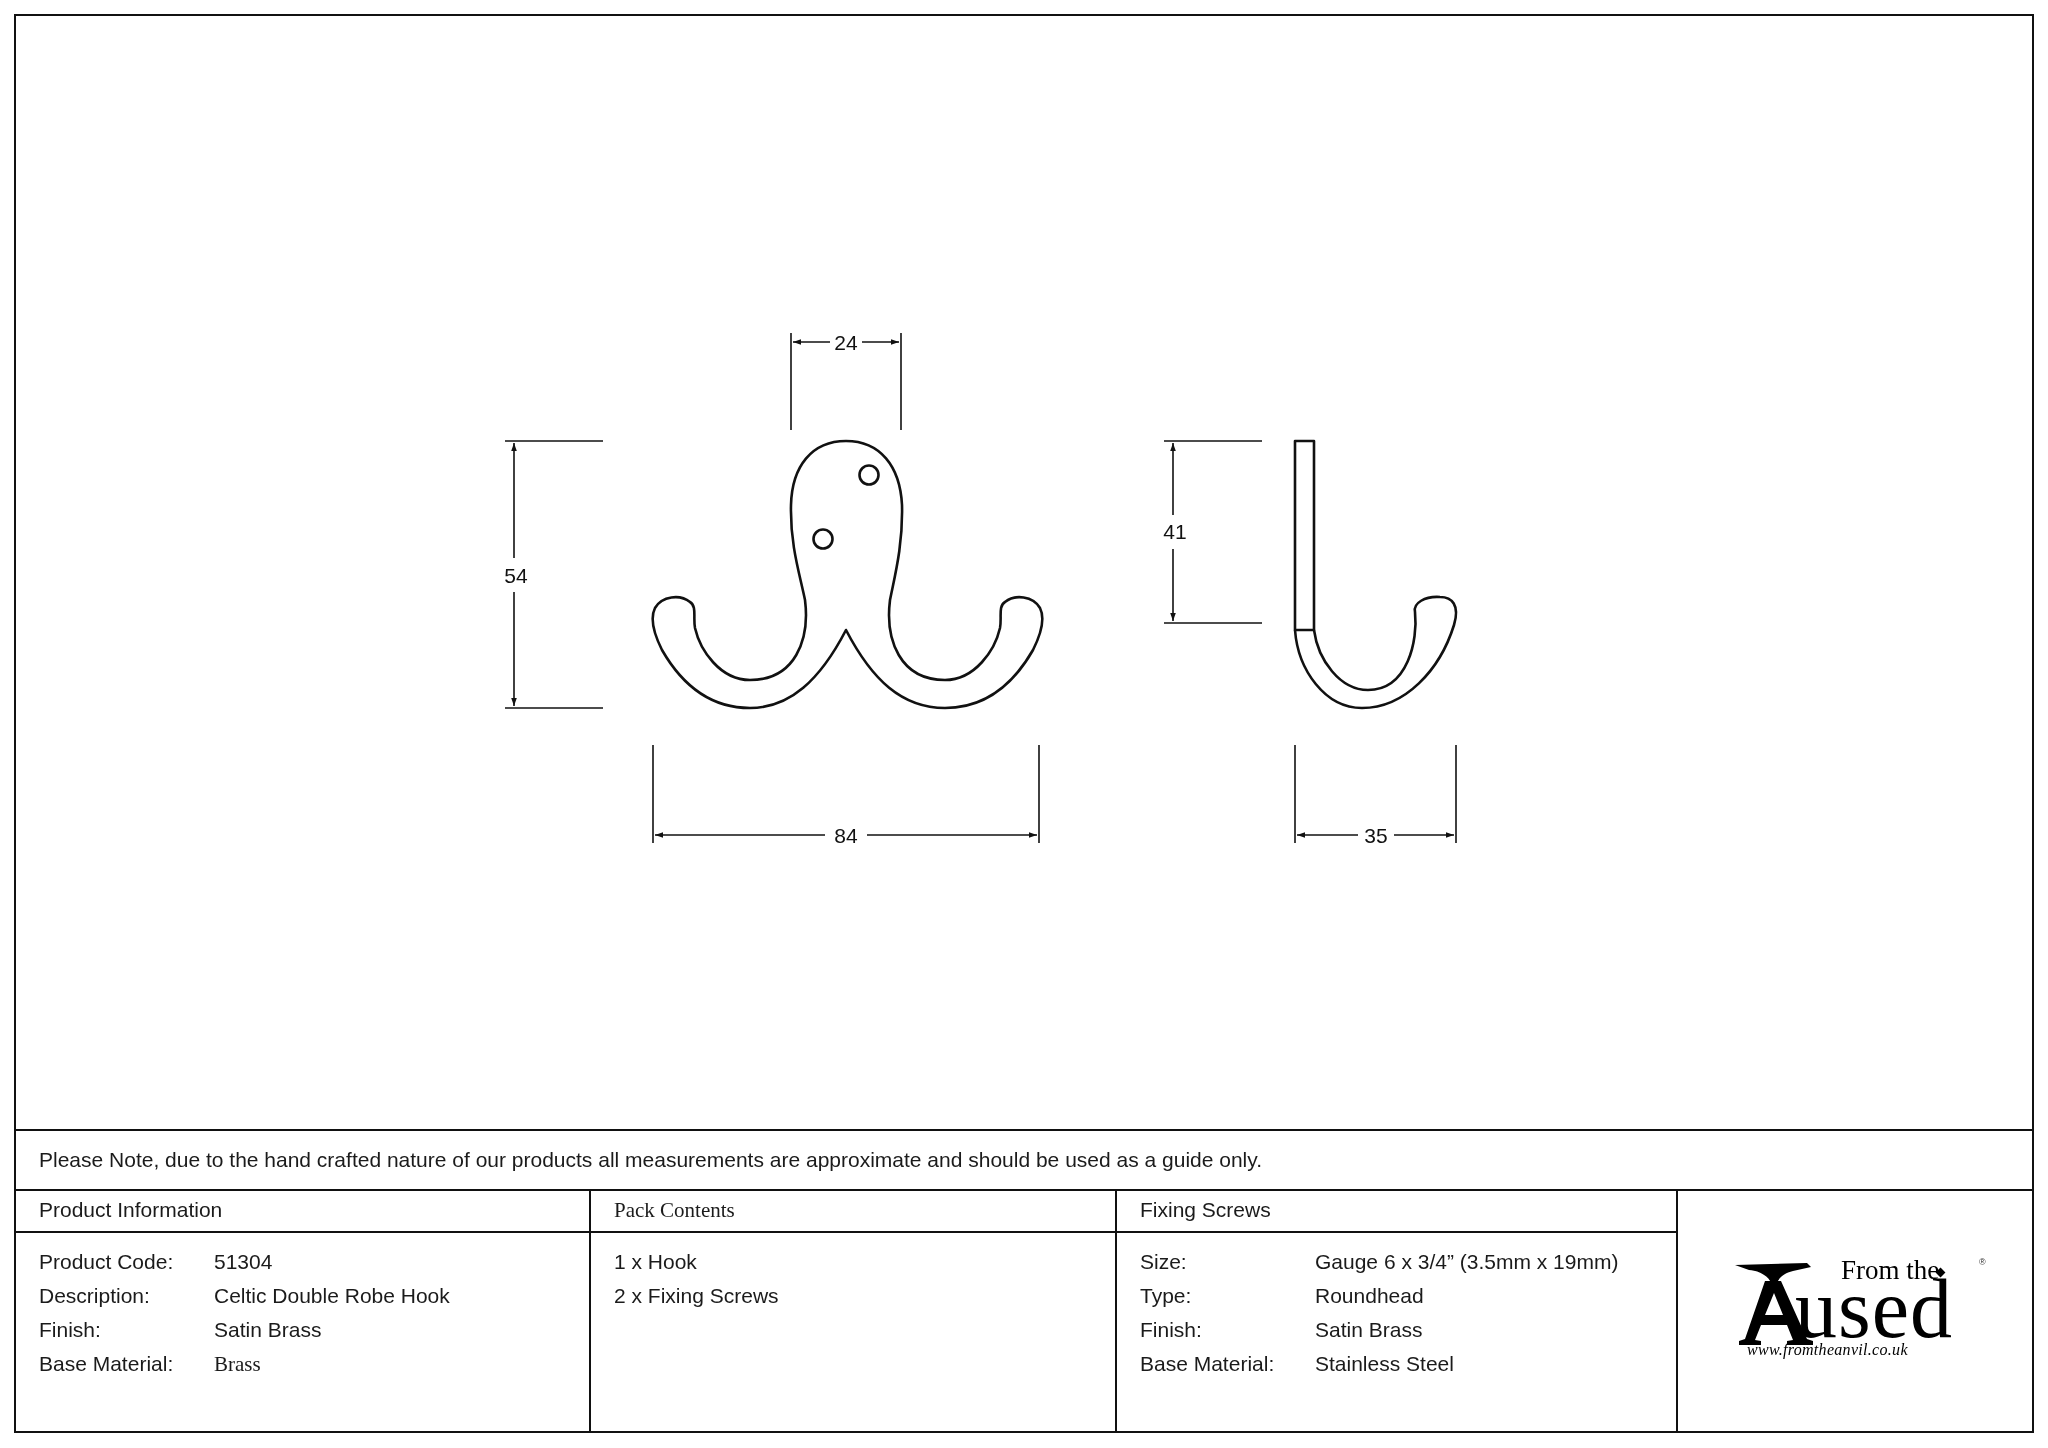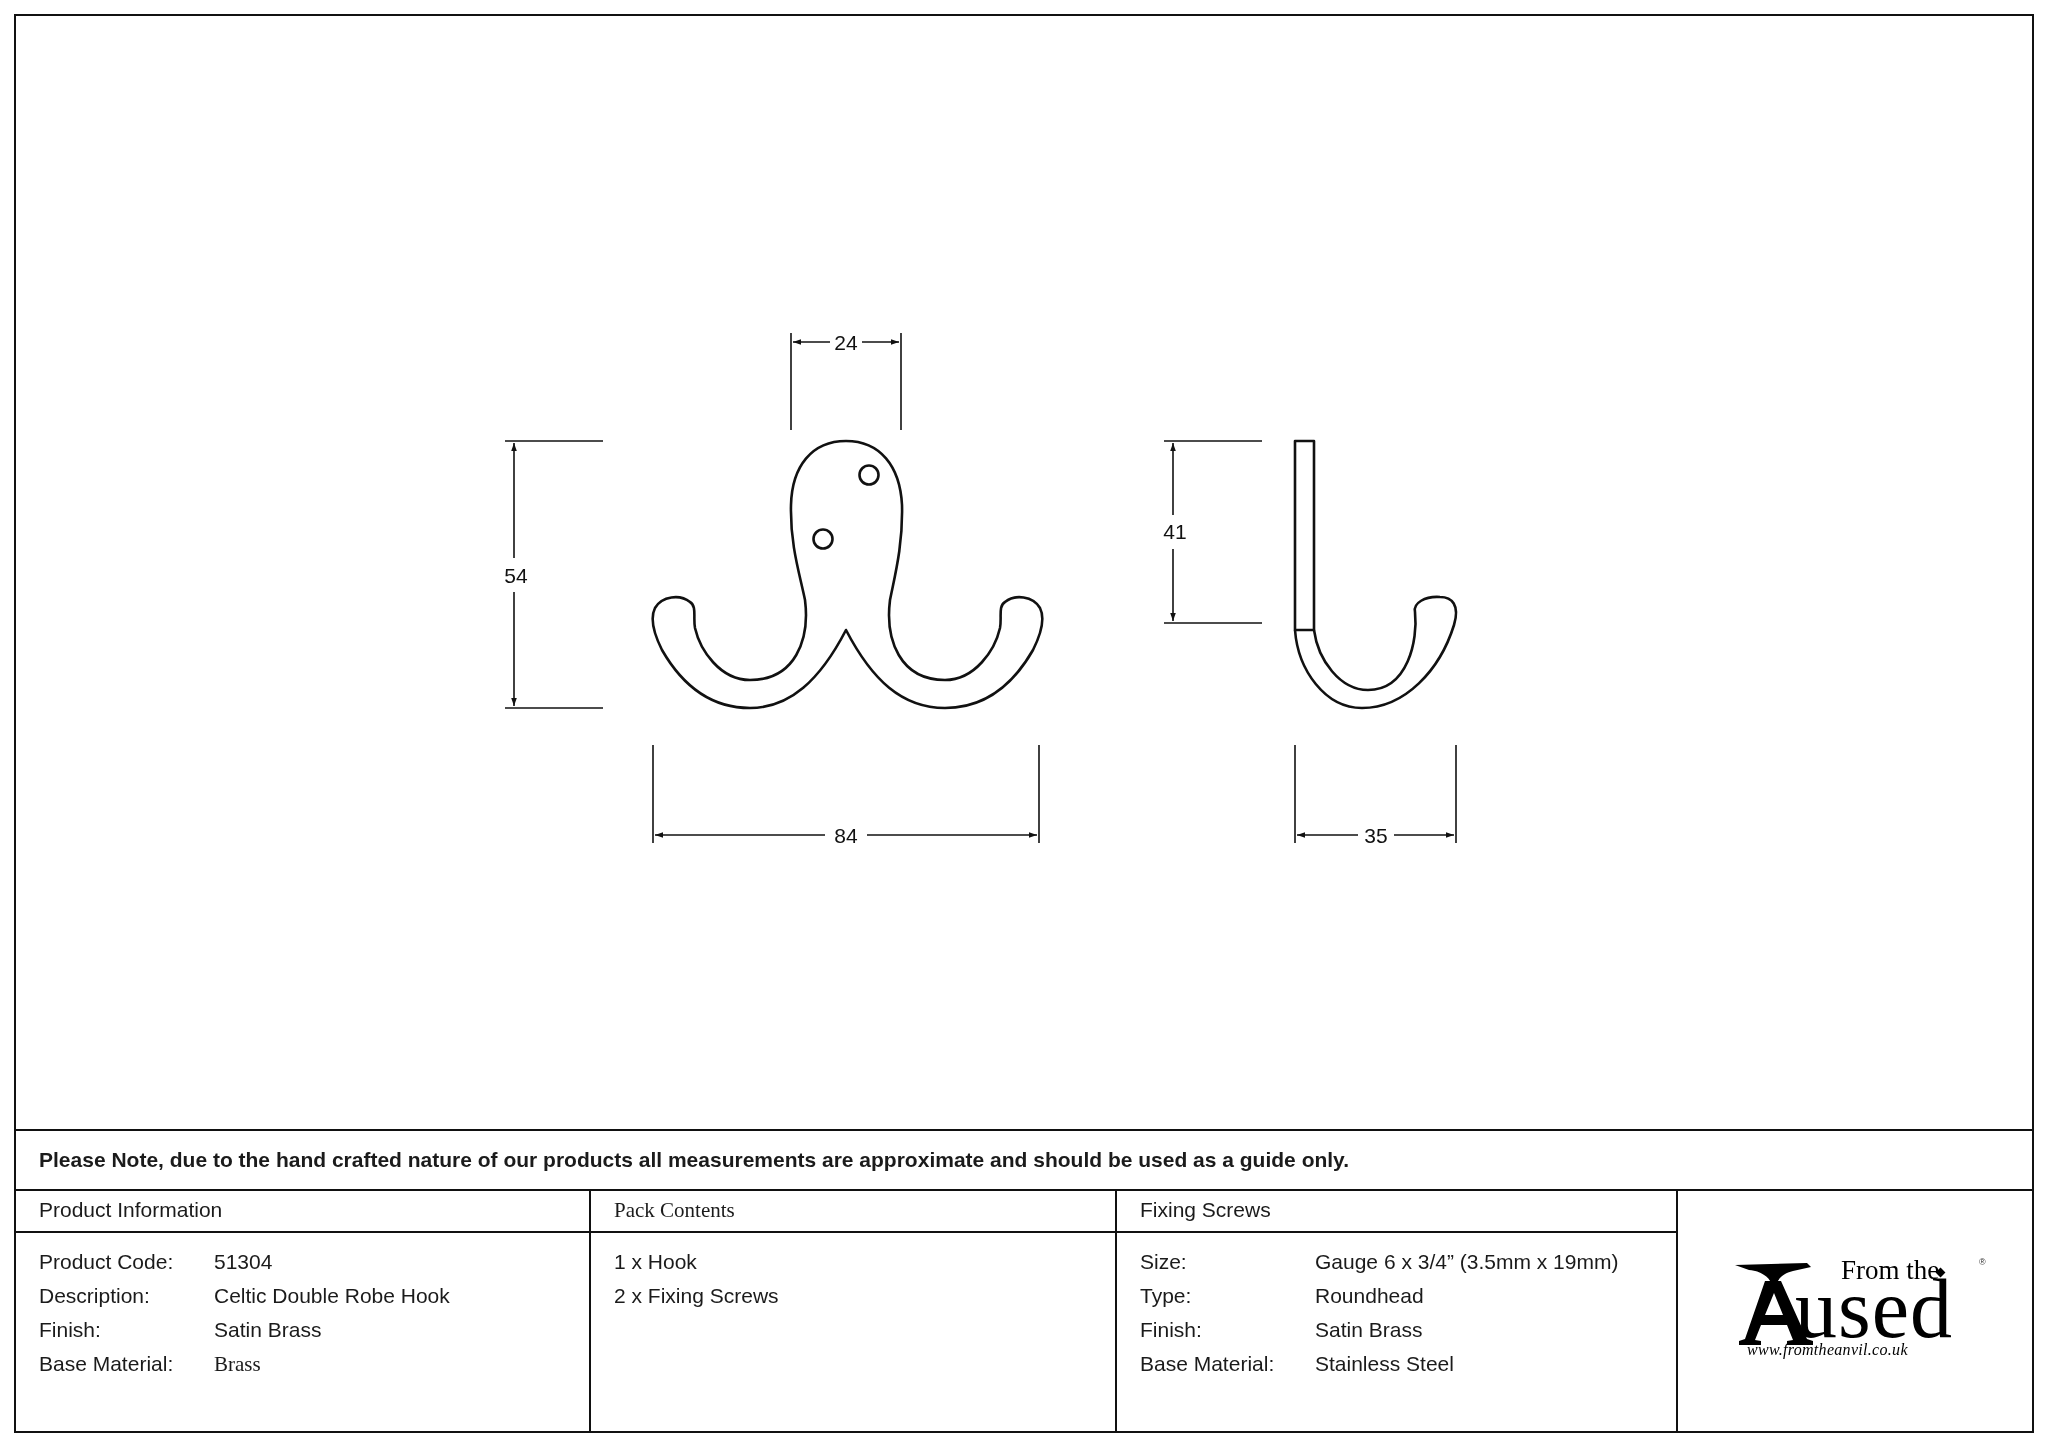--- a/index.html
+++ b/index.html
@@ -112,21 +112,21 @@
   <text class="dimlabel" x="1376" y="843" text-anchor="middle">35</text>
 </svg>
 
 <div class="hline" style="left:14px; top:1129px; width:2019px;"></div>
 <div class="hline" style="left:14px; top:1189px; width:2019px;"></div>
 <div class="hline" style="left:14px; top:1231px; width:1663px;"></div>
 <div class="vline" style="left:589px; top:1189px; height:243px;"></div>
 <div class="vline" style="left:1115px; top:1189px; height:243px;"></div>
 <div class="vline" style="left:1676px; top:1189px; height:243px;"></div>
 
-<div class="txt" style="left:39px; top:1147px;font-weight:bold;">Please Note, due to the hand crafted nature of our products all measurements are approximate and should be used as a guide only.</div>
+<div class="txt" style="left:39px; top:1147px;">Please Note, due to the hand crafted nature of our products all measurements are approximate and should be used as a guide only.</div>
 
 <div class="txt" style="left:39px; top:1197px;">Product Information</div>
 <div class="txt" style="left:39px; top:1249px;">Product Code:</div>
 <div class="txt" style="left:214px; top:1249px;">51304</div>
 <div class="txt" style="left:39px; top:1283px;">Description:</div>
 <div class="txt" style="left:214px; top:1283px;">Celtic Double Robe Hook</div>
 <div class="txt" style="left:39px; top:1317px;">Finish:</div>
 <div class="txt" style="left:214px; top:1317px;">Satin Brass</div>
 <div class="txt" style="left:39px; top:1351px;">Base Material:</div>
 <div class="txt" style="left:214px; top:1351px;font-family:Liberation Serif, serif;">Brass</div>

